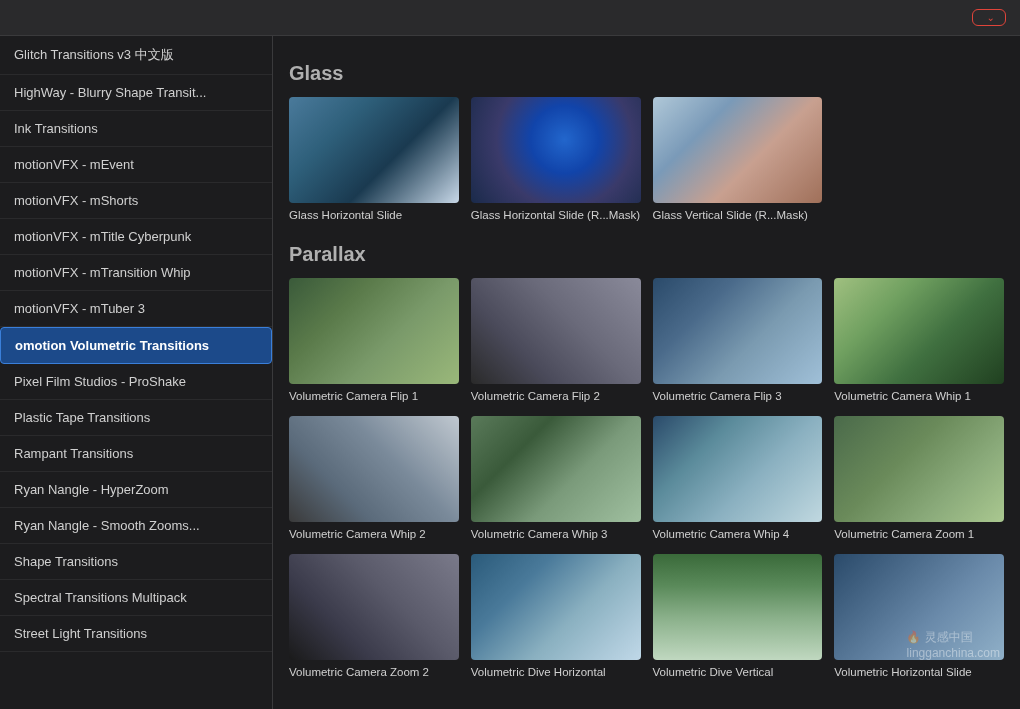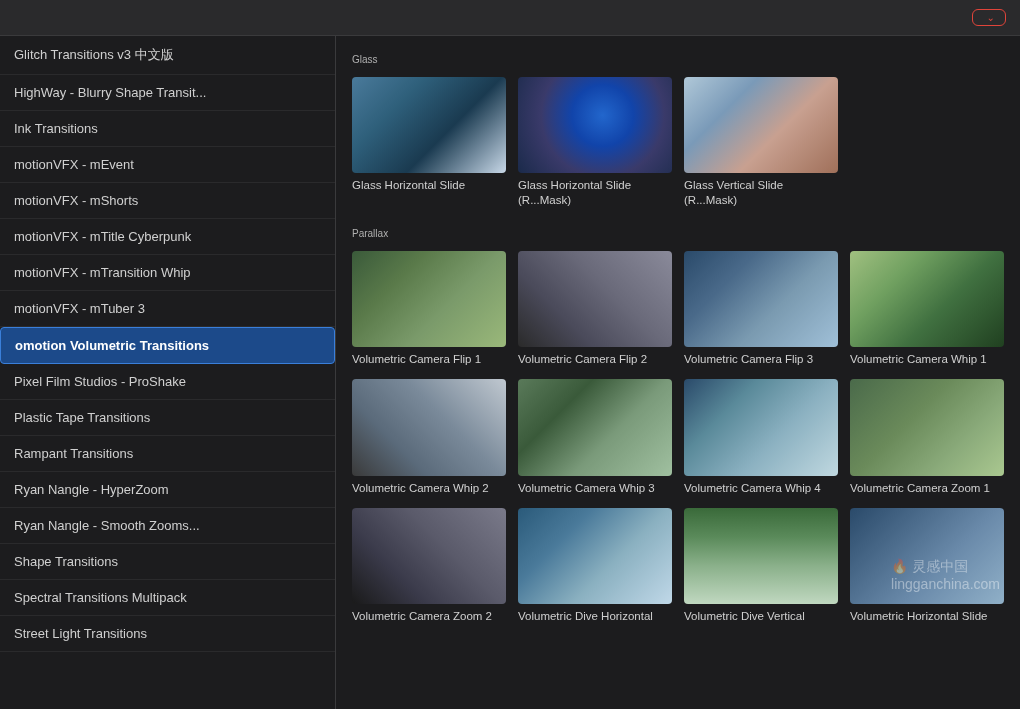--- a/index.html
+++ b/index.html
@@ -50,21 +50,21 @@
 
     
     .main {
       display: flex;
       flex: 1;
       overflow: hidden;
     }
 
     
     .sidebar {
-      width: 336px;
+      width: 273px;
       flex-shrink: 0;
       background: #1c1c1e;
       border-right: 1px solid #3a3a3c;
       overflow-y: auto;
       overflow-x: hidden;
     }
     .sidebar::-webkit-scrollbar { width: 6px; }
     .sidebar::-webkit-scrollbar-track { background: #1c1c1e; }
     .sidebar::-webkit-scrollbar-thumb { background: #444; border-radius: 3px; }
 
@@ -92,25 +92,25 @@
       flex: 1;
       background: #1c1c1e;
       overflow-y: auto;
       padding: 14px 16px;
     }
     .content::-webkit-scrollbar { width: 6px; }
     .content::-webkit-scrollbar-track { background: #1c1c1e; }
     .content::-webkit-scrollbar-thumb { background: #444; border-radius: 3px; }
 
     .section-title {
-      font-size: 10px;
-      font-weight: 400;
+      font-size: 20px;
+      font-weight: 700;
       color: #b0b0b0;
       margin-bottom: 12px;
-      margin-top: 4px;
+      margin-top: 12px;
     }
 
     .grid {
       display: grid;
       grid-template-columns: repeat(4, 1fr);
       gap: 12px;
       margin-bottom: 20px;
     }
 
     .card {
@@ -179,23 +179,23 @@
     .thumb-vol-dive-v {
       background: linear-gradient(180deg, #3a6a3a 0%, #5a8a5a 30%, #8ab08a 60%, #c0d8c0 100%);
     }
     .thumb-vol-h-slide {
       background: linear-gradient(135deg, #2a4a6a 0%, #4a6a8a 30%, #6a8aaa 60%, #90b0c8 100%);
     }
 
     
     .watermark {
       position: absolute;
-      bottom: 12px;
+      bottom: 0;
       right: 4px;
-      font-size: 14px;
+      font-size: 12px;
       color: rgba(255,255,255,0.4);
       pointer-events: none;
       margin-top: 28px;
     }
   </style>
 </head>
 <body>
 
 <div class="header">
   <span class="header-title"></span>

